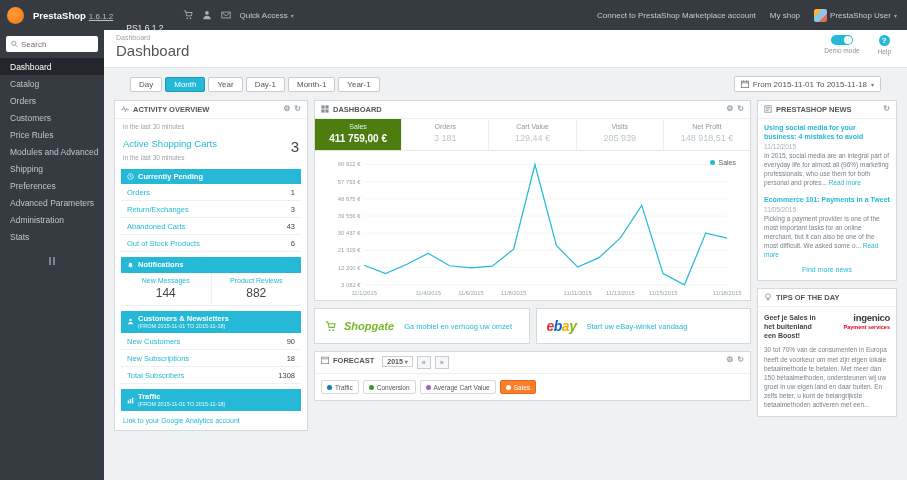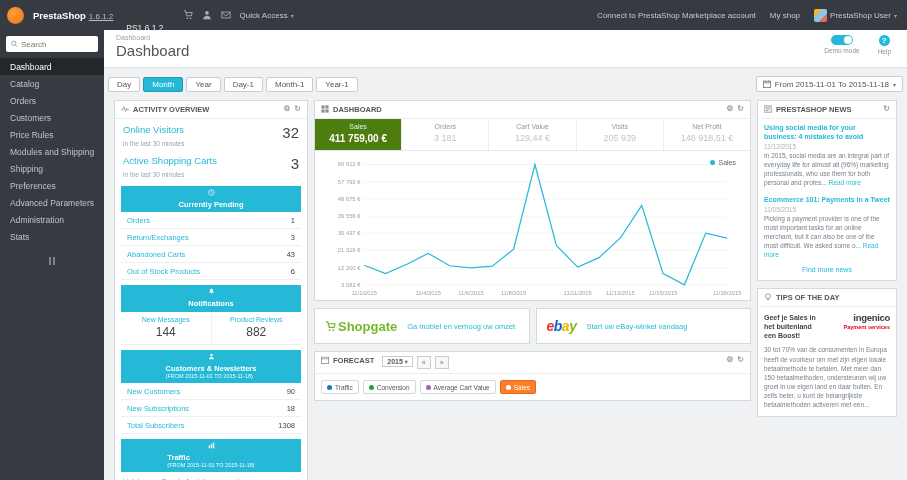--- a/index.html
+++ b/index.html
@@ -35,42 +35,42 @@
   .breadcrumb { font-size:7px; color:#9aa3a9; }
   .page-title { font-size:15px; color:#555; margin-top:1px; font-weight:normal; }
   .header-tools { position:absolute; right:16px; top:5px; display:flex; gap:18px; }
   .tool { display:flex; flex-direction:column; align-items:center; gap:2px; cursor:pointer; }
   .toggle { width:22px; height:10px; background:#25b9d7; border-radius:5px; position:relative; }
   .toggle::after { content:""; position:absolute; right:1px; top:1px; width:8px; height:8px; background:#fff; border-radius:50%; }
   .help-circle { width:11px; height:11px; border-radius:50%; background:#25b9d7; color:#fff; font-size:8px; display:flex; align-items:center; justify-content:center; font-weight:bold; }
   .tool-label { font-size:6.5px; color:#8a949a; }
 
   
-  .filter-bar { display:flex; align-items:center; padding:8px 4px; gap:3px; }
+  .filter-bar { display:flex; align-items:center; padding:8px 26px; gap:3px; }
   .fbtn { font-size:8px; padding:2px 8px; border:1px solid #c8cdd2; background:#fff; color:#555; border-radius:2px; cursor:pointer; font-family:"Liberation Sans",sans-serif; }
   .fbtn.active { background:#25b9d7; border-color:#1e9ab5; color:#fff; }
   .date-range { margin-left:auto; display:flex; align-items:center; gap:4px; border:1px solid #c8cdd2; background:#fff; padding:2.5px 6px; font-size:8px; color:#555; border-radius:2px; cursor:pointer; }
 
   
   .columns { display:flex; gap:6px; padding:0 10px; align-items:flex-start; }
   .col-left { width:194px; flex:none; }
   .col-center { flex:1; min-width:0; }
   .col-right { width:140px; flex:none; }
   .panel { background:#fff; border:1px solid #d4d9dd; margin-bottom:7px; }
   .panel-header { display:flex; align-items:flex-start; gap:4px; padding:4px 6px; border-bottom:1px solid #eceff1; font-size:7.5px; font-weight:bold; color:#555; }
   .panel-header .spacer { flex:1; }
   .ph-icon { color:#9aa3a9; font-size:8px; line-height:1; cursor:pointer; }
 
   
   .stat { padding:5px 8px 3px; }
   .stat-top { display:flex; justify-content:space-between; align-items:flex-start; }
   .stat-label { color:#25b9d7; font-size:9.5px; }
   .stat-value { font-size:15px; color:#444; }
   .stat-sub { font-size:6.5px; color:#9aa5ab; margin-top:-1px; }
-  .sec-header { background:#25b9d7; color:#fff; font-size:7.5px; font-weight:bold; padding:3px 6px; display:flex; align-items:center; gap:4px; margin:5px 6px 0; line-height:1.25;flex-direction:column; }
+  .sec-header { background:#25b9d7; color:#fff; font-size:7.5px; font-weight:bold; padding:3px 6px; display:flex; align-items:center; gap:4px; margin:5px 6px 0; line-height:1.25; }
   .sec-sub { font-size:5.5px; font-weight:normal; opacity:.92; }
   .sec-row { display:flex; justify-content:space-between; padding:3.5px 6px; margin:0 6px; border-bottom:1px solid #edf0f2; font-size:7.5px; }
   .sec-row .lbl { color:#25b9d7; }
   .sec-row .val { color:#444; }
   .notif-grid { display:flex; margin:0 6px; border-bottom:1px solid #edf0f2; }
   .notif-cell { flex:1; text-align:center; padding:4px 2px 5px; cursor:pointer; }
   .notif-cell + .notif-cell { border-left:1px solid #edf0f2; }
   .notif-lbl { color:#25b9d7; font-size:7px; }
   .notif-val { color:#444; font-size:12px; margin-top:2px; }
   .ga-link-row { padding:5px 8px; }
@@ -86,21 +86,21 @@
   .kpi.active .kpi-label { color:#dff5fa; }
   .kpi.active .kpi-value { color:#fff; font-weight:bold; font-size:10px; }
   .chart-wrap { padding:6px 6px 2px; position:relative; }
   .chart-legend { position:absolute; right:14px; top:8px; display:flex; align-items:center; gap:3px; font-size:7px; color:#666; }
   .legend-dot { width:5px; height:5px; border-radius:50%; background:#25b9d7; }
   svg.chart { width:100%; height:auto; display:block; font-family:"Liberation Sans",sans-serif; }
 
   
   .mod-row { display:flex; gap:6px; margin-bottom:7px; }
   .mod { flex:1; background:#fff; border:1px solid #d4d9dd; display:flex; align-items:center; gap:10px; padding:9px 10px; cursor:pointer; }
-  .shopgate-logo { color:#76b82a; font-weight:bold; font-size:13px; display:flex; align-items:center; gap:2px; }
+  .shopgate-logo { color:#76b82a; font-weight:bold; font-size:11px; display:flex; align-items:center; gap:8px;font-style:italic; }
   .ebay-logo { font-weight:bold; font-size:14px; font-style:italic; letter-spacing:-0.5px; }
   .eb-e { color:#e53238; } .eb-b { color:#0064d2; } .eb-a { color:#f5af02; } .eb-y { color:#86b817; }
   .mod-link { color:#25b9d7; font-size:7.5px; }
 
   
   .year-select { border:1px solid #c8cdd2; font-size:7px; padding:1px 4px; background:#fff; color:#555; margin-left:4px; }
   .arrow-btn { border:1px solid #c8cdd2; background:#f6f7f8; font-size:7px; padding:0 4px; color:#777; cursor:pointer; line-height:11px; }
   .forecast-legend { display:flex; gap:4px; padding:6px; flex-wrap:wrap; }
   .chip { display:flex; align-items:center; gap:3px; border:1px solid #d4d9dd; background:#fff; font-size:6.5px; color:#555; padding:2.5px 5px; border-radius:2px; cursor:pointer; }
   .chip .dot { width:5px; height:5px; border-radius:50%; flex:none; }
@@ -172,21 +172,21 @@
         <line x1="6.4" y1="6.4" x2="9" y2="9" stroke="#8a9097" stroke-width="1.2"></line>
       </svg>
     <input class="search-input" placeholder="Search" style="">
   </div>
   <div class="menu">
     <div class="menu-item active">Dashboard</div>
     <div class="menu-item">Catalog</div>
     <div class="menu-item">Orders</div>
     <div class="menu-item">Customers</div>
     <div class="menu-item">Price Rules</div>
-    <div class="menu-item">Modules and Shipping</div>
+    <div class="menu-item">Modules and Advanced</div>
     <div class="menu-item">Shipping</div>
     <div class="menu-item">Preferences</div>
     <div class="menu-item">Advanced Parameters</div>
     <div class="menu-item">Administration</div>
     <div class="menu-item">Stats</div>
   </div>
   <div class="collapse-menu">
       <span class="cbar"></span>
       <span class="cbar"></span>
     </div>
@@ -236,24 +236,20 @@
           <svg class="ph-icon" viewBox="0 0 10 10" width="8" height="8">
               <path d="M0 6h2l1.5-4 2 6L7 4l1 2h2" fill="none" stroke="#8a9097" stroke-width="1"></path>
             </svg>
           <span>ACTIVITY OVERVIEW</span>
           <span class="spacer"></span>
           <span class="ph-icon">⚙</span>
           <span class="ph-icon">↻</span>
         </div>
 
         <div class="stat">
-          <div class="stat-top">
-            <span class="stat-label">Online Visitors</span>
-            <span class="stat-value">32</span>
-          </div>
           <div class="stat-sub">in the last 30 minutes</div>
         </div>
         <div class="stat">
           <div class="stat-top">
             <span class="stat-label">Active Shopping Carts</span>
             <span class="stat-value">3</span>
           </div>
           <div class="stat-sub">in the last 30 minutes</div>
         </div>
 

